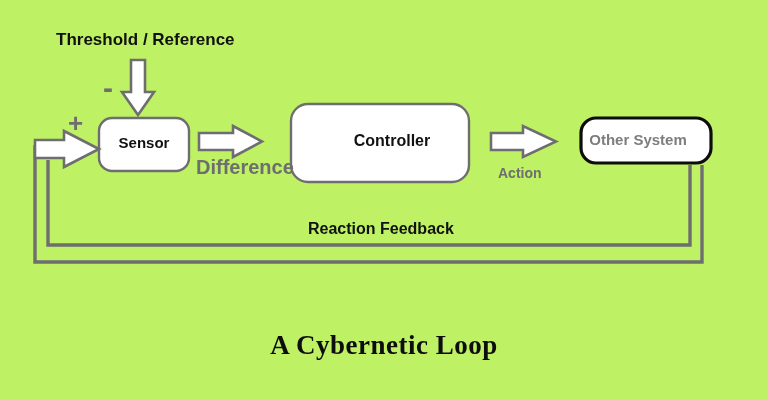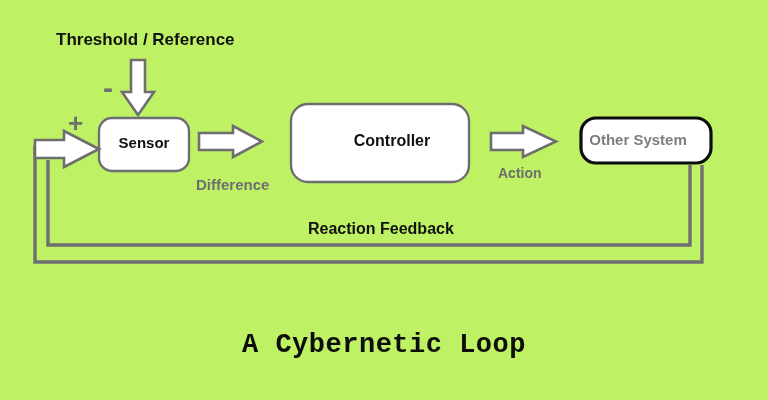--- a/index.html
+++ b/index.html
@@ -58,22 +58,22 @@
   .edge-label {
     position: absolute;
     font-family: "Liberation Sans", sans-serif;
     font-weight: bold;
     white-space: nowrap;
     color: #6e6e70;
     pointer-events: none;
   }
   .lbl-difference {
     left: 196px;
-    top: 176px;
-    font-size: 15px;
+    top: 156px;
+    font-size: 20px;
     text-align: center;
   }
   .lbl-action {
     left: 498px;
     top: 165px;
     font-size: 14px;
   }
   .lbl-threshold {
     position: absolute;
     left: 56px;
@@ -111,21 +111,21 @@
     left: 68px;
     top: 110px;
     font-size: 26px;
   }
   .diagram-title {
     position: absolute;
     left: 0;
     top: 330px;
     width: 768px;
     text-align: center;
-    font-family: Liberation Mono, monospace;
+    font-family: Liberation Serif, serif;
     font-weight: bold;
     font-size: 27px;
     color: #0d0d0d;
     letter-spacing: 0.5px;
   }
 </style>
 </head>
 <body>
 
 <div id="canvas">

